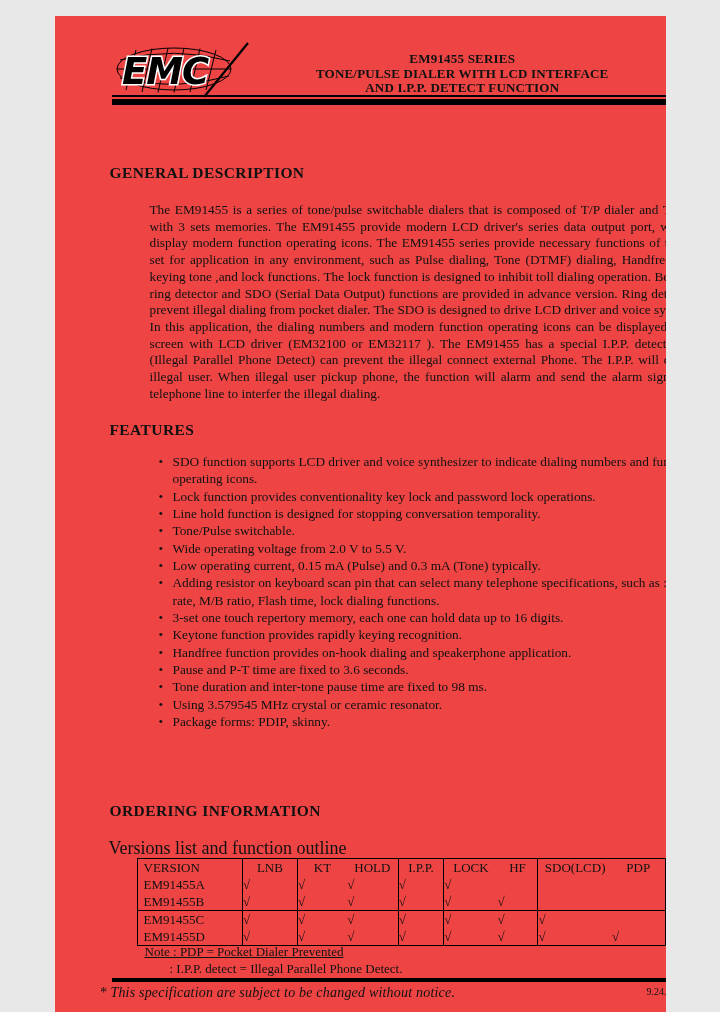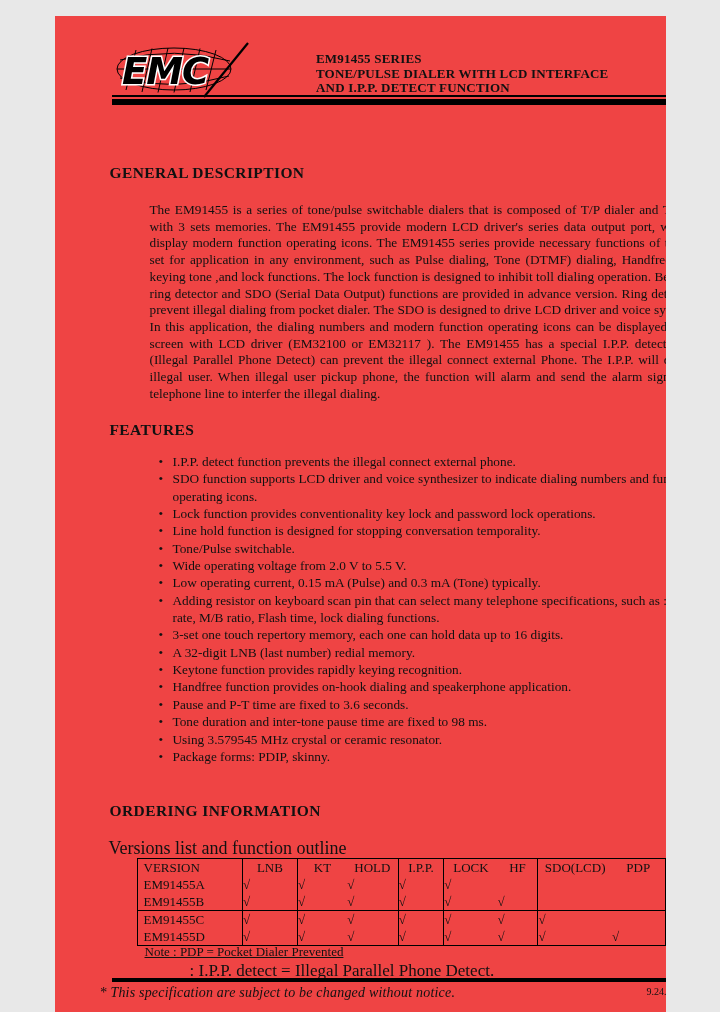--- a/index.html
+++ b/index.html
@@ -10,21 +10,21 @@
     background:#ef4444;
     font-family:"Liberation Serif", serif;
     color:#111;
     overflow:hidden;
     margin:16px auto;
   }
   
   .logo{position:absolute;left:53px;top:26px;width:142px;height:58px;}
   .title-block{
     position:absolute;right:57px;top:36px;
-    text-align:left;font-weight:bold;font-size:13px;line-height:14.5px;
+    text-align:center;font-weight:bold;font-size:13px;line-height:14.5px;
     letter-spacing:.2px;
   }
   .header-rule{position:absolute;left:57px;top:79px;width:606px;}
   .header-rule .thin{height:2px;background:#000;}
   .header-rule .gap{height:2px;}
   .header-rule .thick{height:6px;background:#000;}
 
   .section-heading{
     position:absolute;left:55px;
     font-weight:bold;font-size:15.5px;letter-spacing:.4px;
@@ -56,21 +56,21 @@
   .oi-table th,.oi-table td{
     padding:0;height:17px;font-weight:normal;
     white-space:nowrap;overflow:hidden;
   }
   .oi-table{border:1.6px solid #000;}
   .oi-table .cL{text-align:left;padding-left:6px;}
   .oi-table .bR{border-right:1.2px solid #000;}
   .oi-table tr.divider td{border-bottom:1.6px solid #000;}
 
   .note-line1{position:absolute;left:90px;top:928px;font-size:13px;text-decoration:underline;}
-  .note-line2{position:absolute;left:135px;top:945px;font-size:17px;}
+  .note-line2{position:absolute;left:115px;top:945px;font-size:13px;}
 
   .footer-rule{position:absolute;left:57px;top:962px;width:606px;height:3.5px;background:#000;}
   .footer-disclaimer{
     position:absolute;left:45px;top:969px;
     font-style:italic;font-size:14px;letter-spacing:.2px;
   }
   .footer-date{position:absolute;left:560px;top:970px;width:72px;text-align:right;font-size:10px;}
   .footer-pagenum{
     position:absolute;left:638px;top:968px;width:25px;height:17px;
     background:#000;color:#fff;text-align:center;font-size:12px;line-height:17px;
@@ -110,30 +110,28 @@
     <div class="thin"></div>
       <div class="gap"></div>
       <div class="thick"></div>
   </div>
 
   <div id="gd-heading" class="section-heading">GENERAL DESCRIPTION</div>
   <div class="gd-body">The EM91455 is a series of tone/pulse switchable dialers that is composed of T/P dialer and T/P dialer with 3 sets memories. The EM91455 provide modern LCD driver's series data output port, which can display modern function operating icons. The EM91455 series provide necessary functions of telephone set for application in any environment, such as Pulse dialing, Tone (DTMF) dialing, Handfree dialing, keying tone ,and lock functions. The lock function is designed to inhibit toll dialing operation. Beside this, ring detector and SDO (Serial Data Output) functions are provided in advance version. Ring detector can prevent illegal dialing from pocket dialer. The SDO is designed to drive LCD driver and voice synthesizer. In this application, the dialing numbers and modern function operating icons can be displayed on LCD screen with LCD driver (EM32100 or EM32117 ). The EM91455 has a special I.P.P. detect function (Illegal Parallel Phone Detect) can prevent the illegal connect external Phone. The I.P.P. will detect the illegal user. When illegal user pickup phone, the function will alarm and send the alarm signal to the telephone line to interfer the illegal dialing.</div>
 
   <div id="ft-heading" class="section-heading">FEATURES</div>
   <ul class="features-list">
-      <li>I.P.P. detect function prevents the illegal connect external phone.</li>
       <li>SDO function supports LCD driver and voice synthesizer to indicate dialing numbers and function operating icons.</li>
       <li>Lock function provides conventionality key lock and password lock operations.</li>
       <li>Line hold function is designed for stopping conversation temporality.</li>
       <li>Tone/Pulse switchable.</li>
       <li>Wide operating voltage from 2.0 V to 5.5 V.</li>
       <li>Low operating current, 0.15 mA (Pulse) and 0.3 mA (Tone) typically.</li>
       <li>Adding resistor on keyboard scan pin that can select many telephone specifications, such as : Pulse rate, M/B ratio, Flash time, lock dialing functions.</li>
       <li>3-set one touch repertory memory, each one can hold data up to 16 digits.</li>
-      <li>A 32-digit LNB (last number) redial memory.</li>
       <li>Keytone function provides rapidly keying recognition.</li>
       <li>Handfree function provides on-hook dialing and speakerphone application.</li>
       <li>Pause and P-T time are fixed to 3.6 seconds.</li>
       <li>Tone duration and inter-tone pause time are fixed to 98 ms.</li>
       <li>Using 3.579545 MHz crystal or ceramic resonator.</li>
       <li>Package forms: PDIP, skinny.</li>
     </ul>
 
   <div id="oi-heading" class="section-heading">ORDERING INFORMATION</div>
   <div class="oi-subtitle">Versions list and function outline</div>

